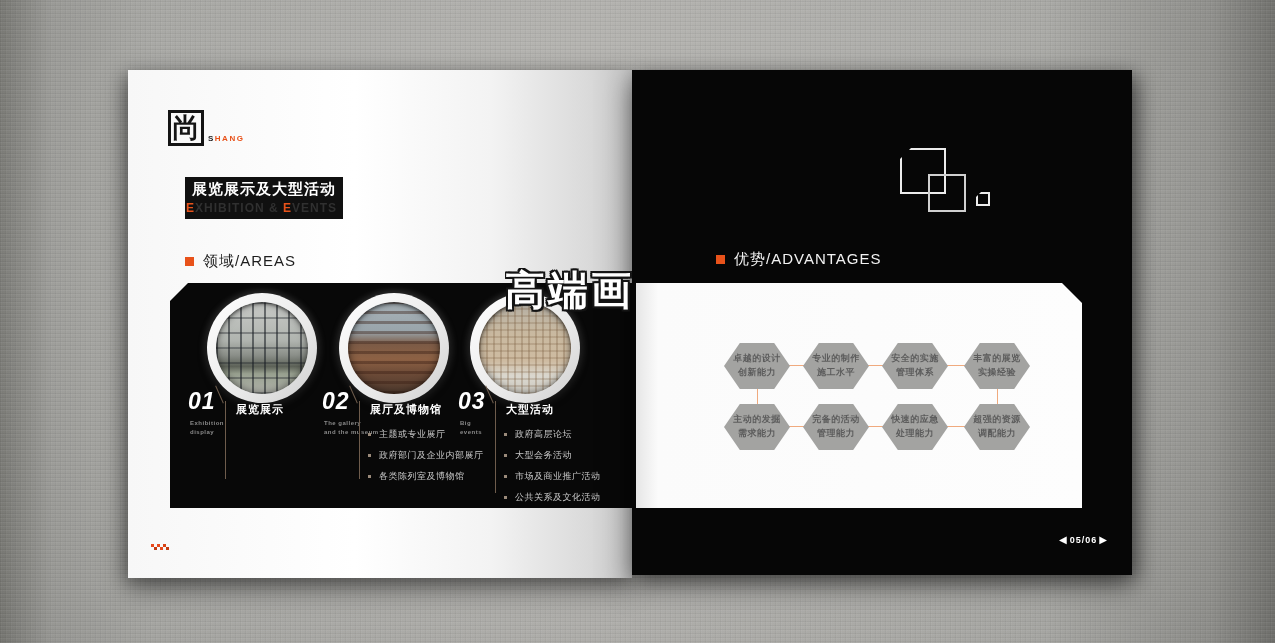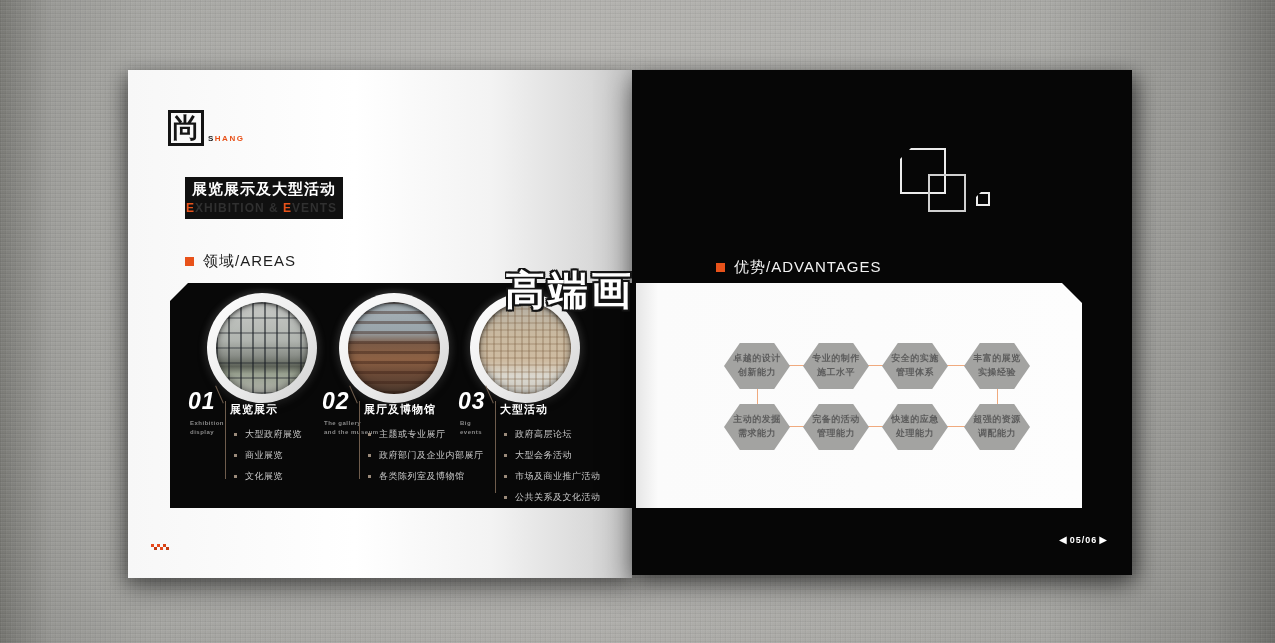--- a/index.html
+++ b/index.html
@@ -45,21 +45,21 @@
     padding:3px 7px 20px;
   }
   .subtitle{ position:absolute; left:58px; top:131px; font-size:12px; font-weight:bold; letter-spacing:1px; color:#303030; }
   .subtitle .accent-e{ color:#e8521a; }
   .intro{ position:absolute; left:58px; top:147px; width:424px; font-size:9px; color:#606060; line-height:1.85; }
 
   .section-head{ position:absolute; display:flex; align-items:center; }
   .section-head .sq{ width:9px; height:9px; background:#e8521a; margin-right:9px; flex:0 0 auto; }
   .section-head .lbl{ font-size:15px; font-weight:normal; letter-spacing:1px; }
   .section-areas{ left:57px; top:182px; color:#1d1d1d; }
-  .section-adv{ left:84px; top:188px; color:#f2f2f2; }
+  .section-adv{ left:84px; top:180px; color:#f2f2f2; }
 
   
   .areas-panel{
     position:absolute; left:42px; top:213px; width:462px; height:225px;
     background:#080808;
     clip-path:polygon(18px 0, 100% 0, 100% 100%, 0 100%, 0 18px);
     text-decoration:underline;
   }
   .circle{
     position:absolute; top:10px; width:110px; height:110px; border-radius:50%;
@@ -87,21 +87,21 @@
       repeating-linear-gradient(90deg, rgba(118,88,58,0.28) 0 2px, rgba(0,0,0,0) 2px 7px),
       repeating-linear-gradient(0deg, rgba(118,88,58,0.22) 0 2px, rgba(0,0,0,0) 2px 7px),
       linear-gradient(180deg,#b6b1a6 0%,#c9b9a0 34%,#cebba1 64%,#dad7ce 80%,#cfccc3 100%);
   }
 
   .area-col{ position:absolute; top:105px; width:140px; height:118px; }
   .area-col .num{ position:absolute; left:0; top:0; color:#ffffff; font-size:23px; font-weight:bold; font-style:italic; letter-spacing:1px; }
   .area-col .en{ position:absolute; left:2px; top:31px; font-size:6px; font-weight:bold; color:#8a8a8a; line-height:1.5; letter-spacing:0.5px; }
   .area-col .vline{ position:absolute; left:37px; top:13px; width:1px; height:78px; background:#6e5c4c; }
   .area-col .sline{ position:absolute; left:31px; top:-3px; width:1px; height:19px; background:#6e5c4c; transform:rotate(-24deg); }
-  .area-col .col-title{ position:absolute; left:42px; top:14px; color:#ffffff; font-size:11px; font-weight:bold; letter-spacing:1px; }
+  .area-col .col-title{ position:absolute; left:48px; top:14px; color:#ffffff; font-size:11px; font-weight:bold; letter-spacing:1px; }
   .area-col .items{ position:absolute; left:46px; top:36px; }
   .area-col .item{ display:flex; align-items:center; height:21px; }
   .area-col .dot{ width:3px; height:3px; background:#9a8a7a; margin-right:8px; flex:0 0 auto; }
   .area-col .item-label{ font-size:9px; color:#c9c9c9; letter-spacing:0.5px; white-space:nowrap; }
 
   .checker{ position:absolute; left:23px; top:474px; width:3px; height:3px; background:#e8491c;
     box-shadow:6px 0 0 #e8491c, 12px 0 0 #d84315, 3px 3px 0 #c23a12, 9px 3px 0 #e8491c, 15px 3px 0 #c23a12; }
 
   
   .deco-squares{ position:absolute; left:0; top:0; }
@@ -172,34 +172,20 @@
 
       <div class="area-col" style="left:18px">
         <div class="num">01</div>
         <div class="en">
           <div>Exhibition</div>
           <div>display</div>
         </div>
         <div class="sline"></div>
         <div class="vline"></div>
         <div class="col-title">展览展示</div>
-        <div class="items">
-          <div class="item">
-              <span class="dot"></span>
-              <span class="item-label">大型政府展览</span>
-            </div>
-          <div class="item">
-              <span class="dot"></span>
-              <span class="item-label">商业展览</span>
-            </div>
-          <div class="item">
-              <span class="dot"></span>
-              <span class="item-label">文化展览</span>
-            </div>
-        </div>
       </div>
 
       <div class="area-col" style="left:152px">
         <div class="num">02</div>
         <div class="en">
           <div>The gallery</div>
           <div>and the museum</div>
         </div>
         <div class="sline"></div>
         <div class="vline"></div>

